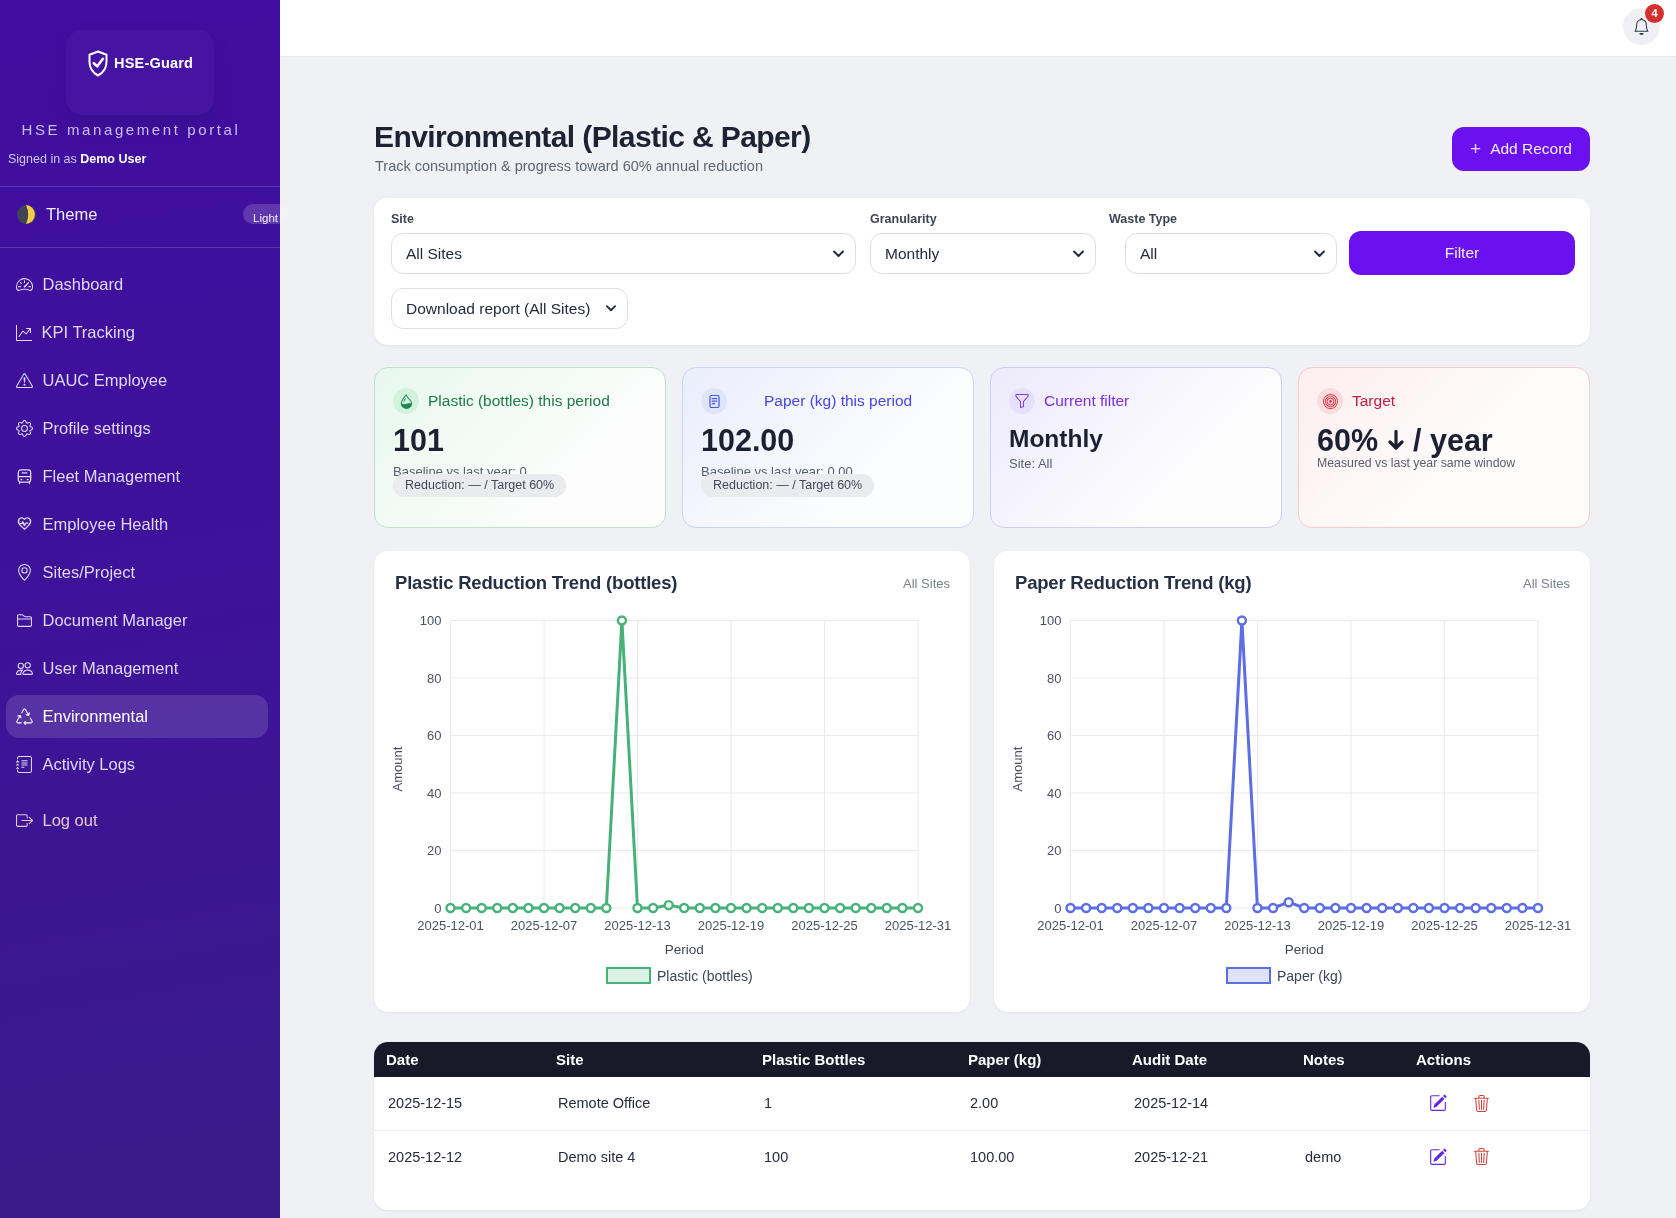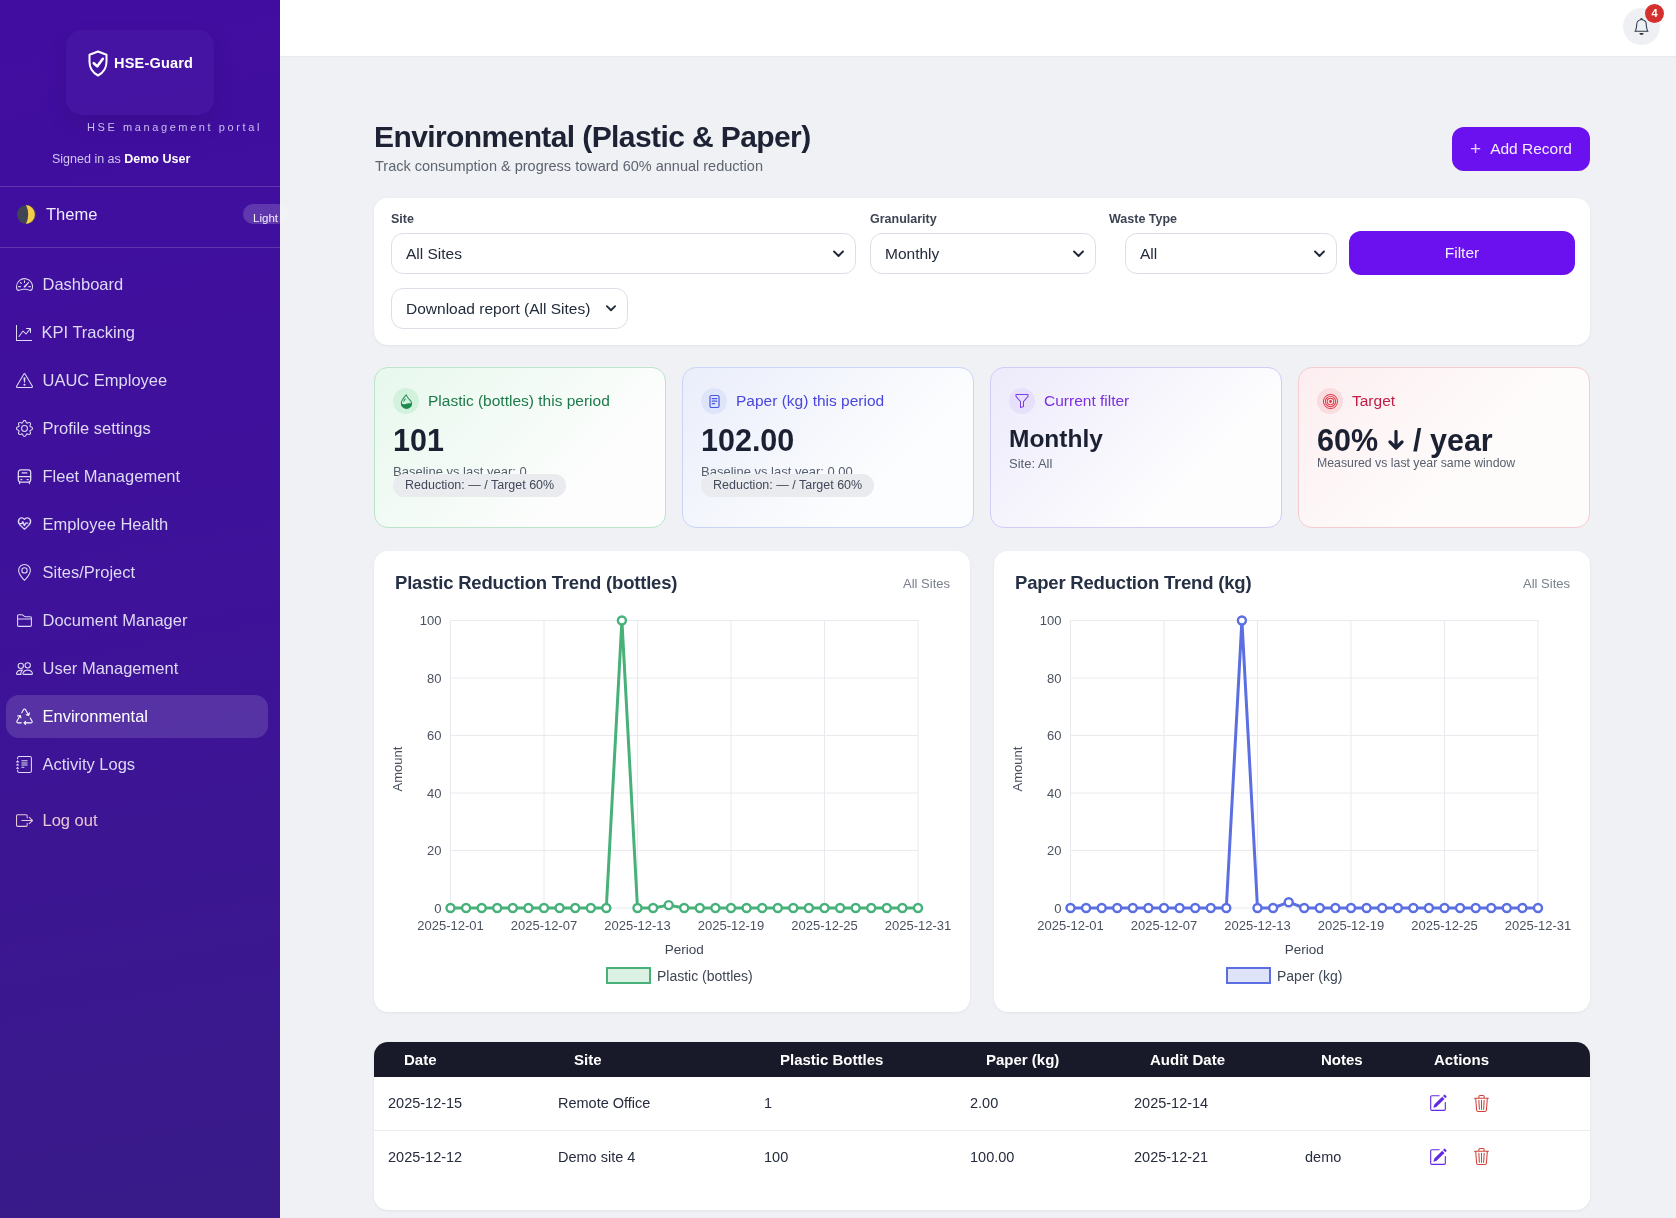--- a/index.html
+++ b/index.html
@@ -7,23 +7,23 @@
 body { font-family:"Liberation Sans", sans-serif; background:#f0f1f4; position:relative; }
 
 
 .sidebar { position:absolute; left:0; top:0; width:280px; height:1218px;
   background:linear-gradient(170deg,#410da1 0%,#3e1299 50%,#381b88 100%); color:#fff; z-index:5; }
 .logo-card { position:absolute; left:66px; top:30px; width:148px; height:85px;
   background:rgba(255,255,255,0.026); border-radius:16px; box-shadow:0 10px 22px rgba(0,0,0,0.10);
   display:flex; align-items:flex-start; padding-top:19px; padding-left:21px; }
 .logo-card svg { margin-right:5px; margin-top:1px; }
 .logo-card span { font-size:14.5px; font-weight:bold; color:#fff; letter-spacing:0.2px; margin-top:6px; }
-.portal { position:absolute; top:121px; left:0; width:262px; text-align:right;
-  font-size:11px; letter-spacing:2.6px; color:#c9bcf0; }
-.signed { position:absolute; top:152px; left:8px; font-size:12.5px; color:#cfc6ef;margin-left:44px; }
+.portal { position:absolute; top:121px; left:0; width:262px; text-align:center;
+  font-size:15px; letter-spacing:2.6px; color:#c9bcf0; }
+.signed { position:absolute; top:152px; left:8px; font-size:12.5px; color:#cfc6ef; }
 .signed b { color:#fff; }
 .sdiv { position:absolute; left:0; width:280px; height:1px; background:rgba(255,255,255,0.16); }
 .theme-row { position:absolute; top:196px; left:0; width:312px; height:37px; display:flex; align-items:center; }
 .theme-row .moon { margin-left:17px; }
 .theme-row .tlabel { margin-left:10px; font-size:16.5px; color:#efecfc; }
 .theme-pill { position:absolute; right:24px; top:8px; height:20px; line-height:20px; padding:4px 10px;
   background:rgba(255,255,255,0.17); border-radius:999px; font-size:11.5px; color:#f2effc; }
 .nav { position:absolute; top:263px; left:6px; width:262px; }
 .nav-item { height:43px; margin-bottom:5px; display:flex; align-items:center; border-radius:13px;
   color:#ded9f4; padding-left:9.5px; }
@@ -71,40 +71,40 @@
 .stat.purple .sub, .stat.red .sub { top:88px; }
 .stat.red .sub { font-size:12.3px; }
 .stat .sub { position:absolute; left:18px; top:96px; font-size:13px; color:#586070; }
 .stat .pill { position:absolute; left:18px; top:106px; height:23px; line-height:23px; padding:0 12px;
   background:#e9ebef; border-radius:999px; font-size:12.5px; color:#414859; }
 .stat.green { background:linear-gradient(135deg,#e7f8ed 0%,#fcfdfc 70%); border:1px solid #bce3cb; }
 .stat.green .icirc { background:#d2f2dd; }
 .stat.green .stitle { color:#1d7a4a; }
 .stat.blue { background:linear-gradient(135deg,#eaeefb 0%,#fcfdfe 70%); border:1px solid #c9d4f7; }
 .stat.blue .icirc { background:#dee5fb; }
-.stat.blue .stitle { color:#4946dd; }
+.stat.blue .stitle { color:#4946dd;margin-left:28px; }
 .stat.purple { background:linear-gradient(135deg,#edeafb 0%,#fdfdfe 70%); border:1px solid #d2ccf6; }
 .stat.purple .icirc { background:#e6e0fa; }
 .stat.purple .stitle { color:#7b2ee2; }
 .stat.red { background:linear-gradient(135deg,#fdeef0 0%,#fefcfb 60%); border:1px solid #f7ccd1; }
 .stat.red .icirc { background:#fadbde; }
 .stat.red .stitle { color:#bf1d45; }
 
 
 .chart-card { position:absolute; top:551px; height:461px; }
 .chart-card.c1 { left:0; width:596px; }
 .chart-card.c2 { left:620px; width:596px; }
 .ctitle { position:absolute; left:21px; top:21px; font-size:18.5px; font-weight:bold; color:#253044; letter-spacing:-0.2px; }
 .csites { position:absolute; right:20px; top:25px; font-size:13px; color:#79808c; }
 
 
 .table-card { position:absolute; top:1042px; left:0; width:1216px; height:168px; overflow:hidden; }
 table { border-collapse:collapse; width:1216px; table-layout:fixed; }
 th { background:#191a29; color:#fff; font-size:15px; font-weight:bold; text-align:left;
-  height:35px; padding:0 0 0 30px; }
+  height:35px; padding:0 0 0 12px; }
 td { font-size:14.5px; color:#262c3d; height:53px; padding:0 0 0 14px;
   border-bottom:1px solid #ededf1; background:#fff; }
 tr:last-child td { border-bottom:none; }
 .acticon { display:inline-block; vertical-align:middle; }
 .acticon + .acticon { margin-left:26px; }
 td .acticon:first-child { margin-left:11px; }
 </style>
 </head>
 <body>
 <div class="sidebar">

